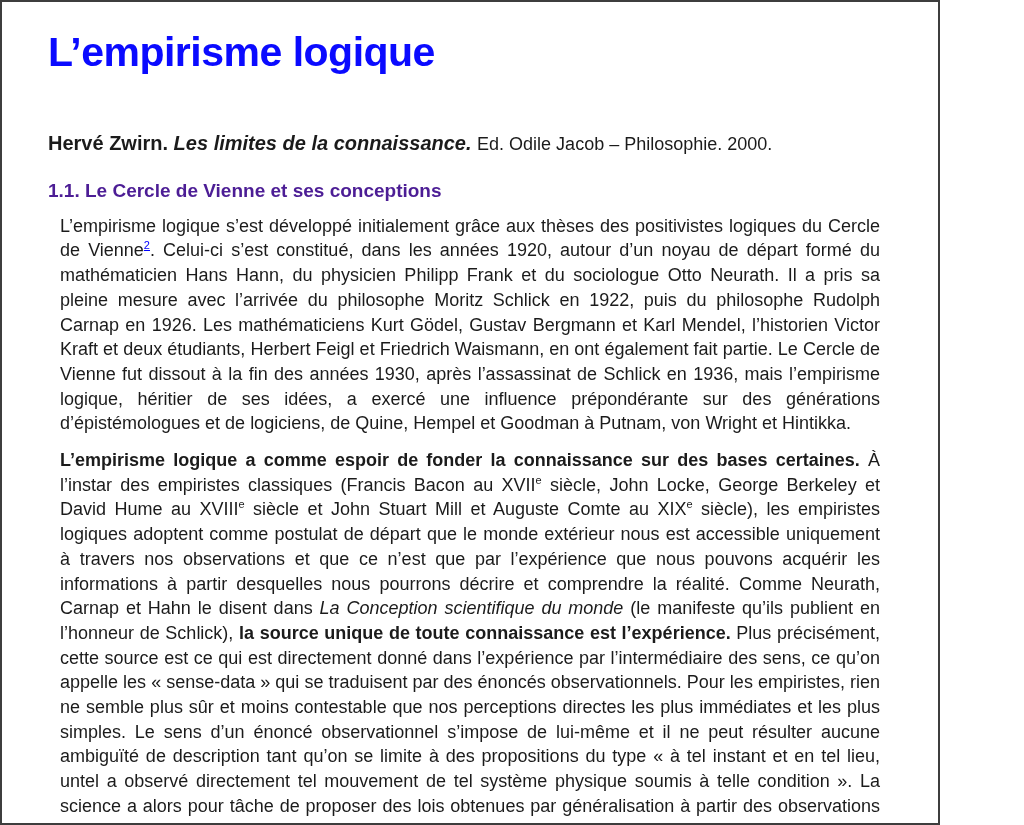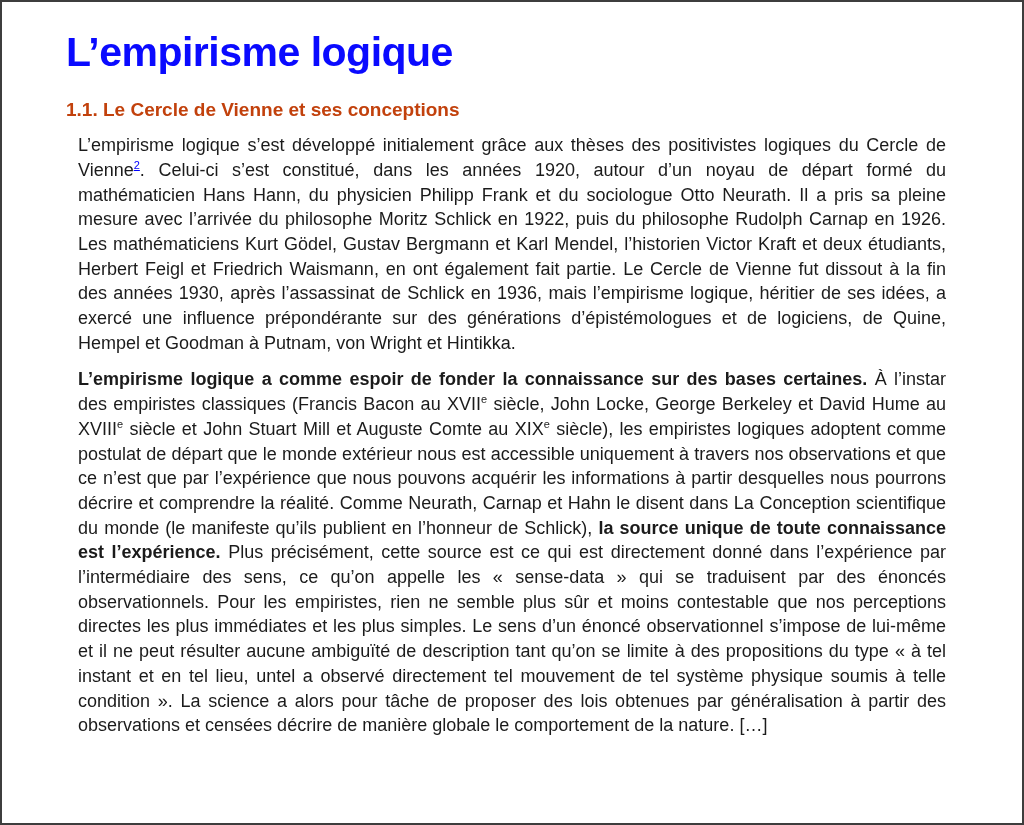--- a/index.html
+++ b/index.html
@@ -3,25 +3,25 @@
 <meta charset="utf-8">
 <style>
   * { box-sizing: border-box; }
   html, body {
     margin: 0;
     padding: 0;
     background: #ffffff;
   }
   .page {
     position: relative;
-    width: 1024px;
+    width: 940px;
     height: 825px;
     background: #ffffff;
     border: 2px solid #3d3d3d;
-    padding: 0 64px;
+    padding: 0 46px;
     overflow: hidden;
     font-family: "Liberation Sans", "DejaVu Sans", sans-serif;
     color: #1b1b1b;
   }
   .title {
     margin: 28px 0 0 0;
     font-size: 41px;
     line-height: 1.1;
     font-weight: 700;
     letter-spacing: -0.5px;
@@ -29,33 +29,33 @@
   }
   .citation {
     margin: 56px 0 0 0;
     font-size: 20px;
     line-height: 1.2;
   }
   .section-heading {
     margin: 24px 0 2px 0;
     font-size: 19px;
     font-weight: 700;
-    color: #c2410c;
+    color: #4c1d95;
   }
   .body-para {
     margin: 12px;
     font-size: 18px;
     line-height: 24.7px;
     text-align: justify;
     color: #1b1b1b;
   }
   
   .seg-r  { }
   .seg-b  { font-weight: 700; }
-  .seg-i  { }
+  .seg-i  { font-style: italic; }
   .seg-bi { font-weight: 700; font-style: italic; }
   .seg-small { font-size: 18px; font-weight: 400; }
   .seg-sup {
     font-size: 11px;
     vertical-align: super;
     line-height: 0;
   }
   .seg-footnote {
     color: #0000ff;
     font-size: 11px;
@@ -65,20 +65,21 @@
     cursor: pointer;
   }
 </style>
 </head>
 <body>
 
 <div class="page">
 
   <h1 class="title">L’empirisme logique</h1>
 
+  <p class="citation"><span class="seg-b">Hervé Zwirn. </span><span class="seg-bi">Les limites de la connaissance. </span><span class="seg-small">Ed. Odile Jacob – Philosophie. 2000.</span></p>
 
   <h2 class="section-heading">1.1. Le Cercle de Vienne et ses conceptions</h2>
 
   <p class="body-para"><span class="seg-r">L’empirisme logique s’est développé initialement grâce aux thèses des positivistes logiques du Cercle de Vienne</span><span class="seg-footnote">2</span><span class="seg-r">. Celui-ci s’est constitué, dans les années 1920, autour d’un noyau de départ formé du mathématicien Hans Hann, du physicien Philipp Frank et du sociologue Otto Neurath. Il a pris sa pleine mesure avec l’arrivée du philosophe Moritz Schlick en 1922, puis du philosophe Rudolph Carnap en 1926. Les mathématiciens Kurt Gödel, Gustav Bergmann et Karl Mendel, l’historien Victor Kraft et deux étudiants, Herbert Feigl et Friedrich Waismann, en ont également fait partie. Le Cercle de Vienne fut dissout à la fin des années 1930, après l’assassinat de Schlick en 1936, mais l’empirisme logique, héritier de ses idées, a exercé une influence prépondérante sur des générations d’épistémologues et de logiciens, de Quine, Hempel et Goodman à Putnam, von Wright et Hintikka.</span></p>
 
   <p class="body-para"><span class="seg-b">L’empirisme logique a comme espoir de fonder la connaissance sur des bases certaines. </span><span class="seg-r">À l’instar des empiristes classiques (Francis Bacon au XVII</span><span class="seg-sup">e</span><span class="seg-r"> siècle, John Locke, George Berkeley et David Hume au XVIII</span><span class="seg-sup">e</span><span class="seg-r"> siècle et John Stuart Mill et Auguste Comte au XIX</span><span class="seg-sup">e</span><span class="seg-r"> siècle), les empiristes logiques adoptent comme postulat de départ que le monde extérieur nous est accessible uniquement à travers nos observations et que ce n’est que par l’expérience que nous pouvons acquérir les informations à partir desquelles nous pourrons décrire et comprendre la réalité. Comme Neurath, Carnap et Hahn le disent dans </span><span class="seg-i">La Conception scientifique du monde</span><span class="seg-r"> (le manifeste qu’ils publient en l’honneur de Schlick), </span><span class="seg-b">la source unique de toute connaissance est l’expérience.</span><span class="seg-r"> Plus précisément, cette source est ce qui est directement donné dans l’expérience par l’intermédiaire des sens, ce qu’on appelle les «&nbsp;sense-data&nbsp;» qui se traduisent par des énoncés observationnels. Pour les empiristes, rien ne semble plus sûr et moins contestable que nos perceptions directes les plus immédiates et les plus simples. Le sens d’un énoncé observationnel s’impose de lui-même et il ne peut résulter aucune ambiguïté de description tant qu’on se limite à des propositions du type «&nbsp;à tel instant et en tel lieu, untel a observé directement tel mouvement de tel système physique soumis à telle condition&nbsp;». La science a alors pour tâche de proposer des lois obtenues par généralisation à partir des observations et censées décrire de manière globale le comportement de la nature. […]</span></p>
 
 </div>
 
 </body></html>

